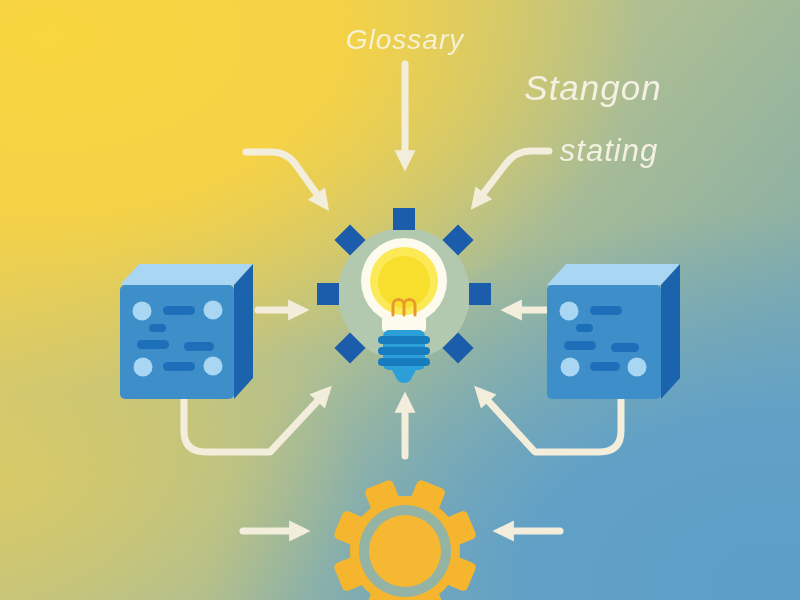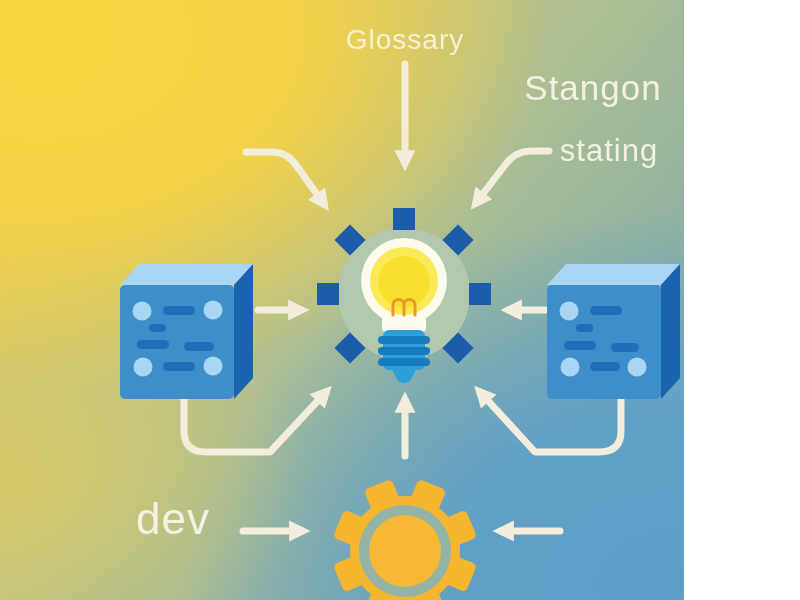--- a/index.html
+++ b/index.html
@@ -1,23 +1,24 @@
 <!DOCTYPE html>
 <html><head>
 <meta charset="utf-8">
 <style>
   html,body{margin:0;padding:0;}
   body{width:800px;height:600px;overflow:hidden;font-family:"Liberation Sans",sans-serif;}
   .stage{
-    position:relative;width:684px;height:600px;overflow:hidden;
+    position:relative;width:800px;height:600px;overflow:hidden;
     background:
       radial-gradient(120% 95% at 6% 6%, #F8D63F 0%, #F5D246 30%, rgba(244,210,70,0) 62%),
       radial-gradient(70% 55% at 0% 80%, rgba(218,202,100,0.85) 0%, rgba(218,202,100,0) 65%),
       radial-gradient(115% 100% at 97% 97%, #5C9EC8 0%, #62A1C6 28%, rgba(98,161,198,0) 62%),
       linear-gradient(130deg, #E2CC5F 8%, #AFBF92 50%, #8BB0A4 78%, #6FA6BC 100%);
+    font-style: italic;
   }
   .label{
     position:absolute;color:#F4F1E2;letter-spacing:1px;white-space:nowrap;
     transform:translateX(-50%);font-weight:400;
   }
   .lbl-glossary{font-size:28px;top:24px;left:405px;color:#F7F1D4;}
   .lbl-stangon{font-size:35px;top:68px;left:593px;text-align:right;}
   .lbl-stating{font-size:31px;top:133px;left:609px;text-align:center;}
   .lbl-dev{font-size:44px;top:494px;left:173px;}
   .lbl-prod{font-size:44px;top:499px;left:622px;}
@@ -119,14 +120,13 @@
       </g>
       <circle r="55" fill="#F5B52F"></circle>
       <circle r="46" fill="#93B4A4"></circle>
       <circle r="36" fill="#F6B733"></circle>
     </g>
   </svg>
 
   <div class="label lbl-glossary">Glossary</div>
   <div class="label lbl-stangon">Stangon</div>
   <div class="label lbl-stating">stating</div>
-  <div class="label lbl-dev">dev</div>
 </div>
 
 </body></html>

